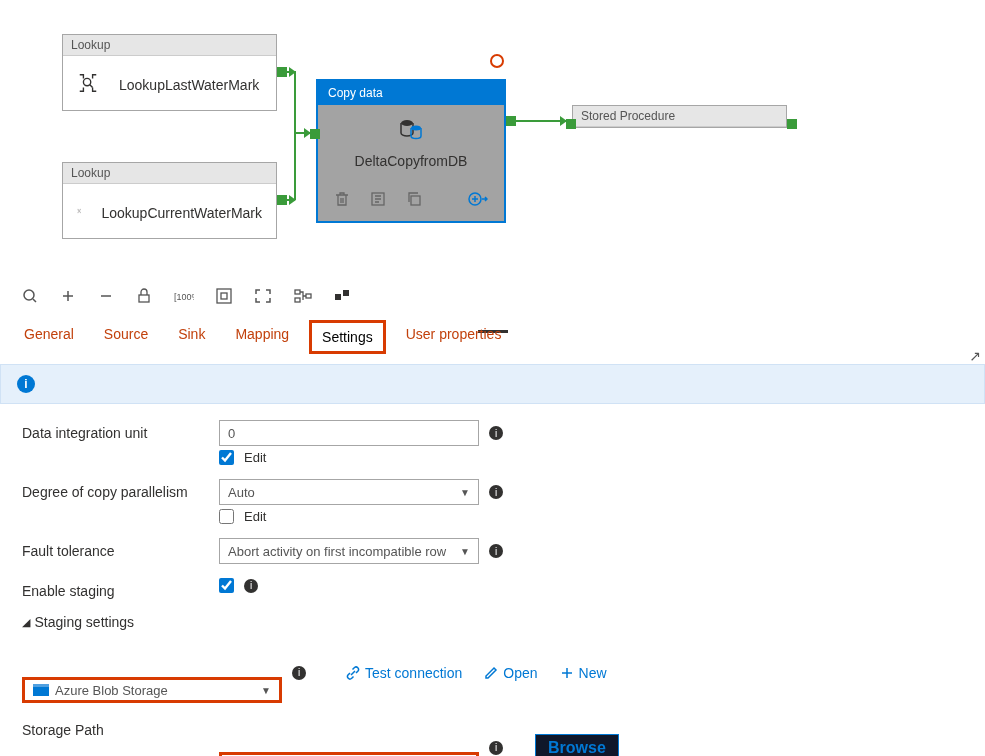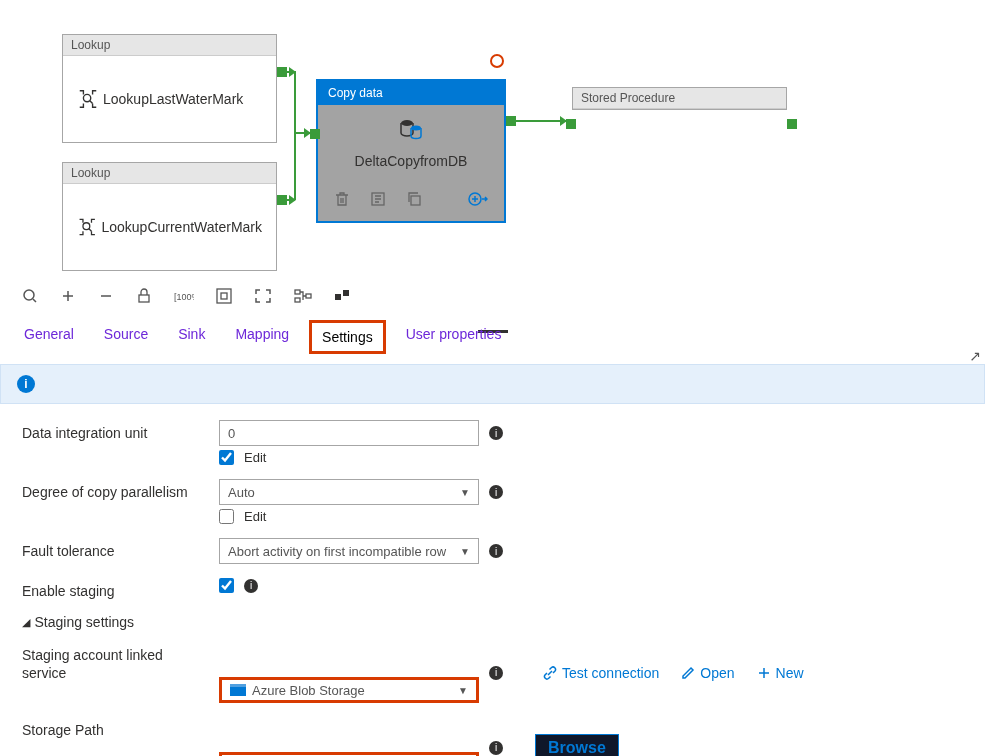--- a/index.html
+++ b/index.html
@@ -3,21 +3,21 @@
 <meta charset="utf-8">
 <style>
   * { box-sizing: border-box; margin: 0; padding: 0; font-family: "Segoe UI", Arial, sans-serif; }
   body { width: 985px; height: 756px; background: #fff; overflow: hidden; position: relative; font-size: 14px; color: #323130; }
 
   
   .canvas { position: relative; width: 100%; height: 280px; background: #fff; }
 
   .node { position: absolute; border: 1px solid #a6a6a6; background: #fff; }
   .node-header { background: #e6e6e6; font-size: 12px; padding: 3px 8px; border-bottom: 1px solid #ccc; color: #555; }
-  .node-body { display: flex; align-items: center; gap: 4px; padding: 32px 14px; }
+  .node-body { display: flex; align-items: flex-end; gap: 20px; padding: 16px 14px; }
   .node-body .lbl { font-size: 14px; color: #323130; line-height: 1.3; }
 
   .copy-node { border: 2px solid #0078d4; background: #a3a3a3; }
   .copy-header { background: #0078d4; color: #fff; font-size: 12px; padding: 5px 10px; }
   .copy-body { display: flex; align-items: center; gap: 12px; padding: 14px 16px; flex-direction: column; }
   .copy-toolbar { display: flex; gap: 20px; padding: 8px 16px 14px; align-items: center; color: #666; }
   .copy-toolbar svg { cursor: pointer; }
 
   .connector { position: absolute; width: 10px; height: 10px; background: #3a9b3a; }
   .arrow-line { position: absolute; background: #3a9b3a; height: 2px; }
@@ -25,21 +25,21 @@
   .arrow-line-vert { position: absolute; background: #3a9b3a; width: 2px; }
 
   .status-circle { position: absolute; width: 14px; height: 14px; border: 2px solid #d83b01; border-radius: 50%; background: #fff; }
 
   
   .tool-row { display: flex; align-items: center; gap: 22px; padding: 8px 22px; border-bottom: 0; color: #555; }
   .tool-row svg { cursor: pointer; }
 
   
   .tabs { display: flex; gap: 26px; padding: 10px 22px 0; border-bottom: 0; position: relative; }
-  .tab { color: #6d28d9; font-size: 14px; cursor: pointer; padding: 4px 2px; }
+  .tab { color: #c2410c; font-size: 14px; cursor: pointer; padding: 4px 2px; }
   .tab.active { color: #000; font-weight: 400; }
   .tab-highlight { border: 3px solid #d83b01; padding: 2px 8px; margin: -2px -8px; }
 
   
   .banner { display: flex; align-items: center; gap: 10px; background: #e5f0fb; margin: 12px 0 10px; padding: 10px 16px; font-size: 13px; border: 1px solid #d0e2f5; }
   .banner .info-icon { width: 18px; height: 18px; border-radius: 50%; background: #0078d4; color: #fff; display: flex; align-items: center; justify-content: center; font-size: 12px; font-weight: bold; flex-shrink:0; }
   .banner a { color: #0078d4; text-decoration: underline; }
   .banner strong { font-weight: 600; }
 
   
@@ -128,21 +128,21 @@
       <span style="flex:1"></span>
       <svg width="20" height="16" viewBox="0 0 20 16" fill="none" stroke="#0078d4" stroke-width="1.5">
           <circle cx="7" cy="8" r="6"></circle>
           <path d="M7 5v6M4 8h6M14 8h5M17 6l2 2-2 2"></path>
         </svg>
     </div>
   </div>
   <div class="connector" style="left:310px; top:129px;"></div>
   <div class="connector" style="left:506px; top:116px;"></div>
 
-  <div class="node" style="left:572px; top:87px; width:215px;">
+  <div class="node" style="left:572px; top:105px; width:215px;">
     <div class="node-header">Stored Procedure</div>
   </div>
   <div class="connector" style="left:566px; top:119px;"></div>
   <div class="connector" style="left:787px; top:119px;"></div>
 
   <div class="arrow-line" style="left:287px; top:71px; width:8px;"></div>
   <div class="arrow-line-vert" style="left:294px; top:71px; height:62px;"></div>
   <div class="arrow-line" style="left:294px; top:132px; width:16px;"></div>
   <div class="arrow-line" style="left:287px; top:199px; width:8px;"></div>
   <div class="arrow-line-vert" style="left:294px; top:134px; height:66px;"></div>
@@ -256,21 +256,20 @@
       <span class="info-black">i</span>
     </div>
   </div>
 
   <div class="staging-header">
     <span class="tri">◢</span>
     <span>Staging settings</span>
   </div>
 
   <div class="form-row">
-    <div class="form-label">Staging account linked service</div>
     <div class="ctrl-line">
       <div class="select-box red-box" style="width:260px;">
         <span style="display:flex;align-items:center;gap:6px;">
           <svg width="16" height="12" viewBox="0 0 16 12">
               <rect x="0" y="0" width="16" height="12" fill="#0078d4"></rect>
               <rect x="0" y="0" width="16" height="3" fill="#50a0e0"></rect>
             </svg>
           <span>Azure Blob Storage</span>
         </span>
         <span class="caret">▼</span>

